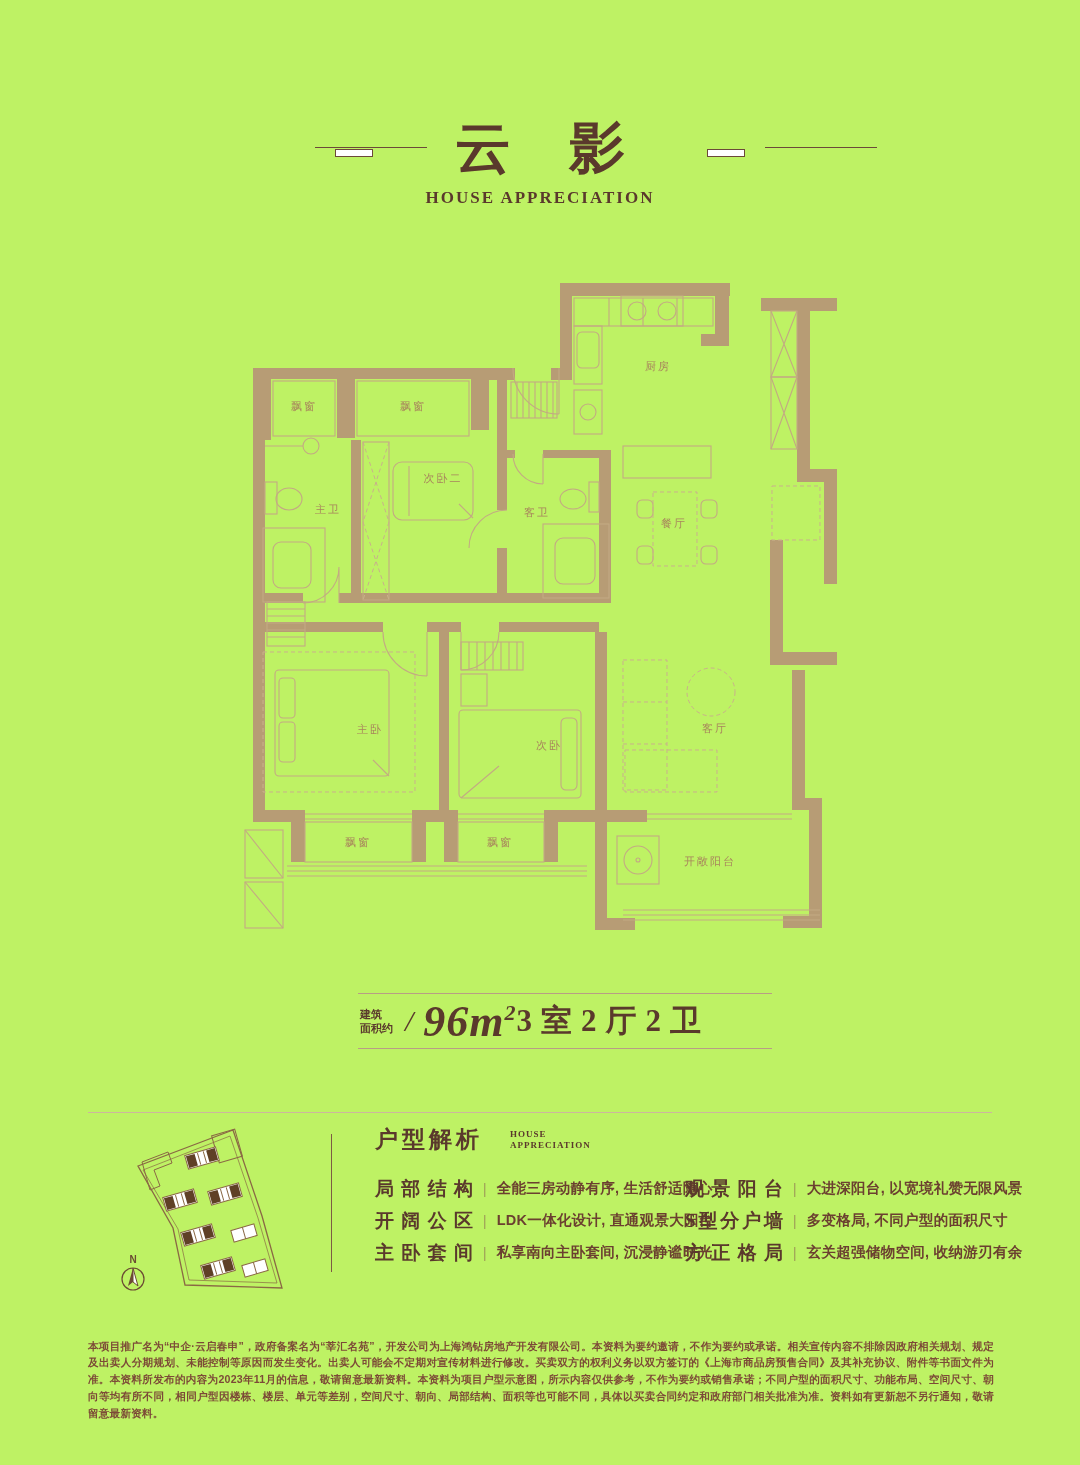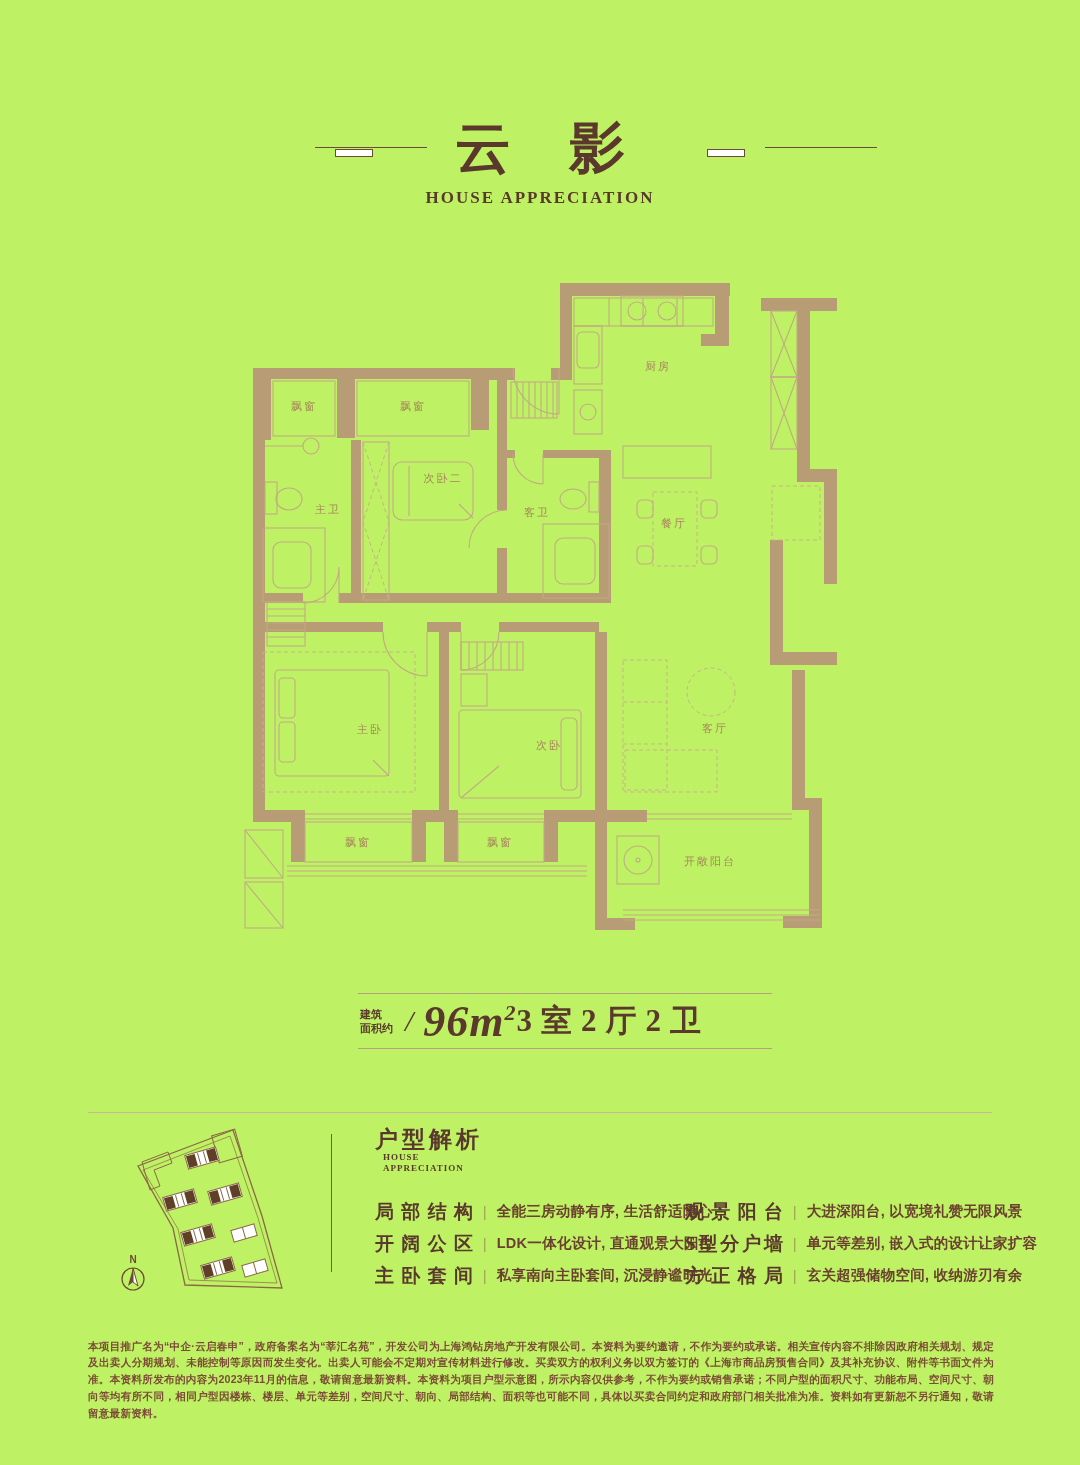--- a/index.html
+++ b/index.html
@@ -38,24 +38,24 @@
   .area-size sup{font-size:22px;}
   .area-layout{font-family:"Liberation Serif","DejaVu Serif",serif;font-size:31px;
                font-weight:700;letter-spacing:9px;}
 
   
   .full-rule{position:absolute;left:88px;top:1112px;width:904px;height:1px;background:#cdb69e;}
   .siteplan{position:absolute;left:92px;top:1116px;}
   .v-divider{position:absolute;left:331px;top:1134px;width:1px;height:138px;background:#7d5b43;}
 
   .analysis{position:absolute;left:375px;top:1128px;width:620px;color:#5a392c;}
-  .an-header{display:flex;align-items:flex-start;flex-direction:column;}
+  .an-header{display:flex;align-items:center;}
   .an-title{font-family:"Liberation Serif","DejaVu Serif",serif;font-size:23px;font-weight:700;
             letter-spacing:4px;line-height:1;}
-  .an-sub{margin-left:8px;margin-top:1px;font-size:9px;letter-spacing:1px;font-weight:700;
+  .an-sub{margin-left:27px;margin-top:1px;font-size:9px;letter-spacing:1px;font-weight:700;
           line-height:1.25;font-family:"Liberation Serif","DejaVu Serif",serif;}
   .an-cols{position:relative;margin-top:26px;}
   .an-col{position:absolute;top:0;}
   .an-col-left{left:0;}
   .an-col-right{left:310px;}
   .an-item{display:flex;align-items:center;height:22px;margin-bottom:10px;white-space:nowrap;}
   .an-term{width:98px;font-family:"Liberation Serif","DejaVu Serif",serif;font-size:19px;
            font-weight:700;color:#5a392c;text-align:justify;text-align-last:justify;}
   .an-sep{margin:0 10px;color:#8a6750;font-size:14px;font-weight:400;transform:scaleX(.6);}
   .an-desc{font-size:14.5px;font-weight:700;color:#6b4030;letter-spacing:.3px;}
@@ -340,21 +340,21 @@
       </div>
       <div class="an-col an-col-right">
         <div class="an-item">
           <span class="an-term">观景阳台</span>
           <span class="an-sep">|</span>
           <span class="an-desc">大进深阳台, 以宽境礼赞无限风景</span>
         </div>
         <div class="an-item">
           <span class="an-term">S型分户墙</span>
           <span class="an-sep">|</span>
-          <span class="an-desc">单元等差别, 嵌入式的设计让家扩容</span>
+          <span class="an-desc">多变格局, 不同户型的面积尺寸</span>
         </div>
         <div class="an-item">
           <span class="an-term">方正格局</span>
           <span class="an-sep">|</span>
           <span class="an-desc">玄关超强储物空间, 收纳游刃有余</span>
         </div>
       </div>
     </div>
   </div>
 

